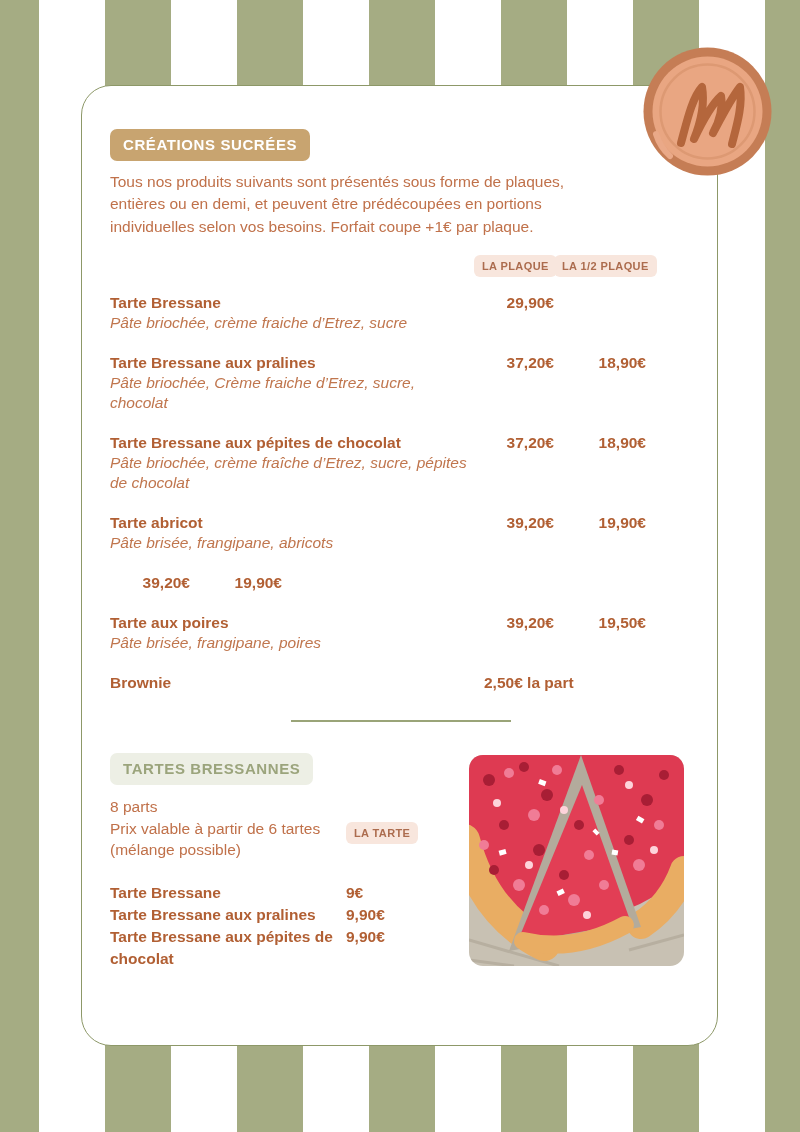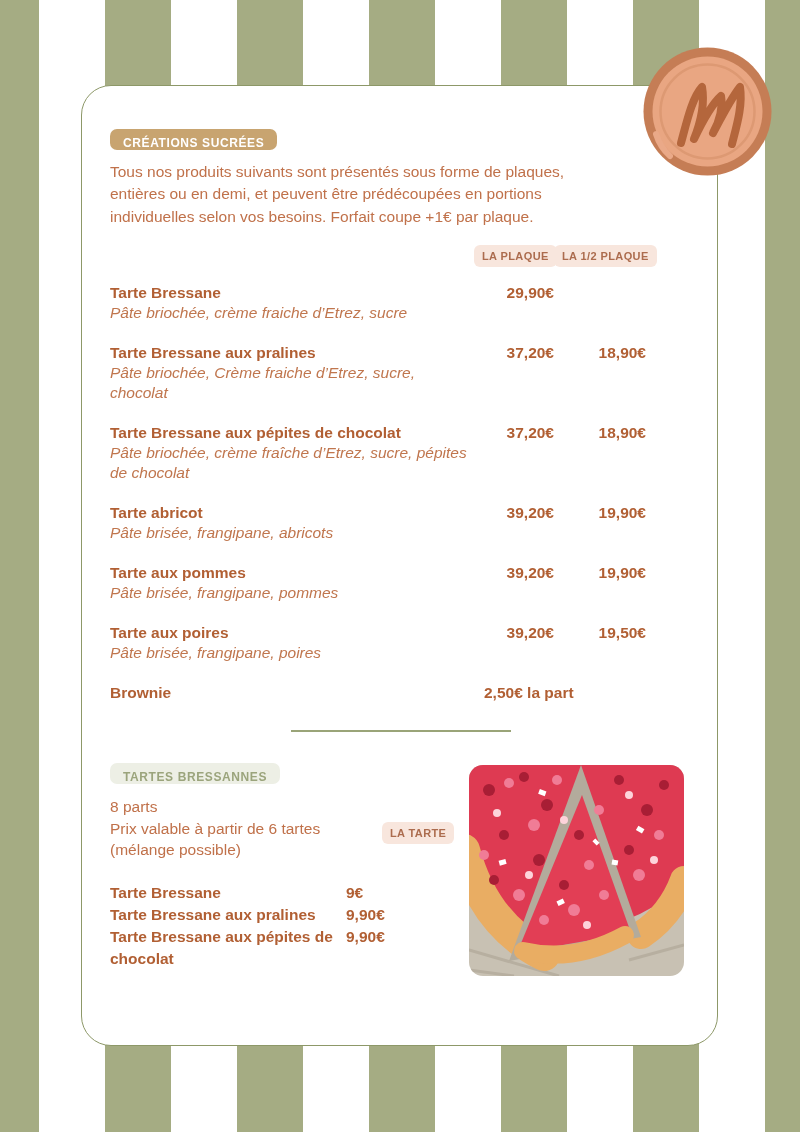--- a/index.html
+++ b/index.html
@@ -13,22 +13,22 @@
   }
   .card {
     position:absolute; left:81px; top:85px; width:637px; height:961px;
     background:#ffffff; border:1.5px solid #8d9868; border-radius:30px;
     padding:43px 71px 0 28px;
   }
   .logo {
     position:absolute; left:642px; top:46px; width:131px; height:131px;
   }
   .badge-main {
-    display:inline-block; font-size:12px; font-weight:bold; letter-spacing:0.6px;
-    padding:7px 13px 0; border-radius:7px;
+    display:inline-block; font-size:15px; font-weight:bold; letter-spacing:0.6px;
+    padding:7px 13px 8px; border-radius:7px;
   }
   .badge-sucrees { background:#c8a470; color:#ffffff; }
   .badge-bressannes { background:#edefe5; color:#9ba47c; }
   .intro {
     margin-top:10px; max-width:504px; font-size:15.5px; line-height:22.4px;
     color:#c0714a;
   }
   .cols-header { display:flex; justify-content:flex-end; margin-top:17px; }
   .price-cols { display:flex; width:172px; flex:none; }
   .pcol1 { width:80px; text-align:center; }
@@ -41,21 +41,21 @@
   .items { margin-top:15px; }
   .menu-row { display:flex; margin-bottom:19px; }
   .item-info { flex:1; padding-right:6px; }
   .item-name { font-size:15.5px; font-weight:bold; color:#b15f33; line-height:21px; }
   .item-desc { font-size:15.5px; font-style:italic; color:#c0764e; line-height:20px; }
   .price { font-size:15.5px; font-weight:bold; color:#b15f33; line-height:21px;text-align:right; }
   .price-span { text-align:left; padding-left:10px; width:172px; flex:none; }
   .divider { width:220px; border-top:2px solid #9aa478; margin-top:27px; margin-left:181px; }
   .bottom { display:flex; margin-top:31px; }
   .bottom-left { width:359px; flex:none; }
-  .notes-row { display:flex; align-items:flex-end; margin-top:11px;gap:36px; }
+  .notes-row { display:flex; align-items:flex-end; margin-top:11px; }
   .notes { width:236px; font-size:15.5px; line-height:21.5px; color:#c0714a; }
   .la-tarte-cell { margin-bottom:17px; }
   .b-items { margin-top:21px; }
   .b-row { display:flex; }
   .b-name { width:236px; font-size:15.5px; font-weight:bold; color:#b15f33; line-height:22px; }
   .b-price { flex:1; font-size:15.5px; font-weight:bold; color:#b15f33; line-height:22px; }
   .photo-wrap {
     width:215px; height:211px; border-radius:14px; overflow:hidden; margin-top:2px; flex:none;
   }
 </style>
@@ -114,24 +114,20 @@
         <div class="item-name">Tarte abricot</div>
         <div class="item-desc">Pâte brisée, frangipane, abricots</div>
       </div>
       <div class="price-cols">
         <div class="pcol1 price">39,20€</div>
         <div class="pcol2 price">19,90€</div>
       </div>
     </div>
 
     <div class="menu-row">
-      <div class="item-info">
-        <div class="item-name">Tarte aux pommes</div>
-        <div class="item-desc">Pâte brisée, frangipane, pommes</div>
-      </div>
       <div class="price-cols">
         <div class="pcol1 price">39,20€</div>
         <div class="pcol2 price">19,90€</div>
       </div>
     </div>
 
     <div class="menu-row">
       <div class="item-info">
         <div class="item-name">Tarte aux poires</div>
         <div class="item-desc">Pâte brisée, frangipane, poires</div>

